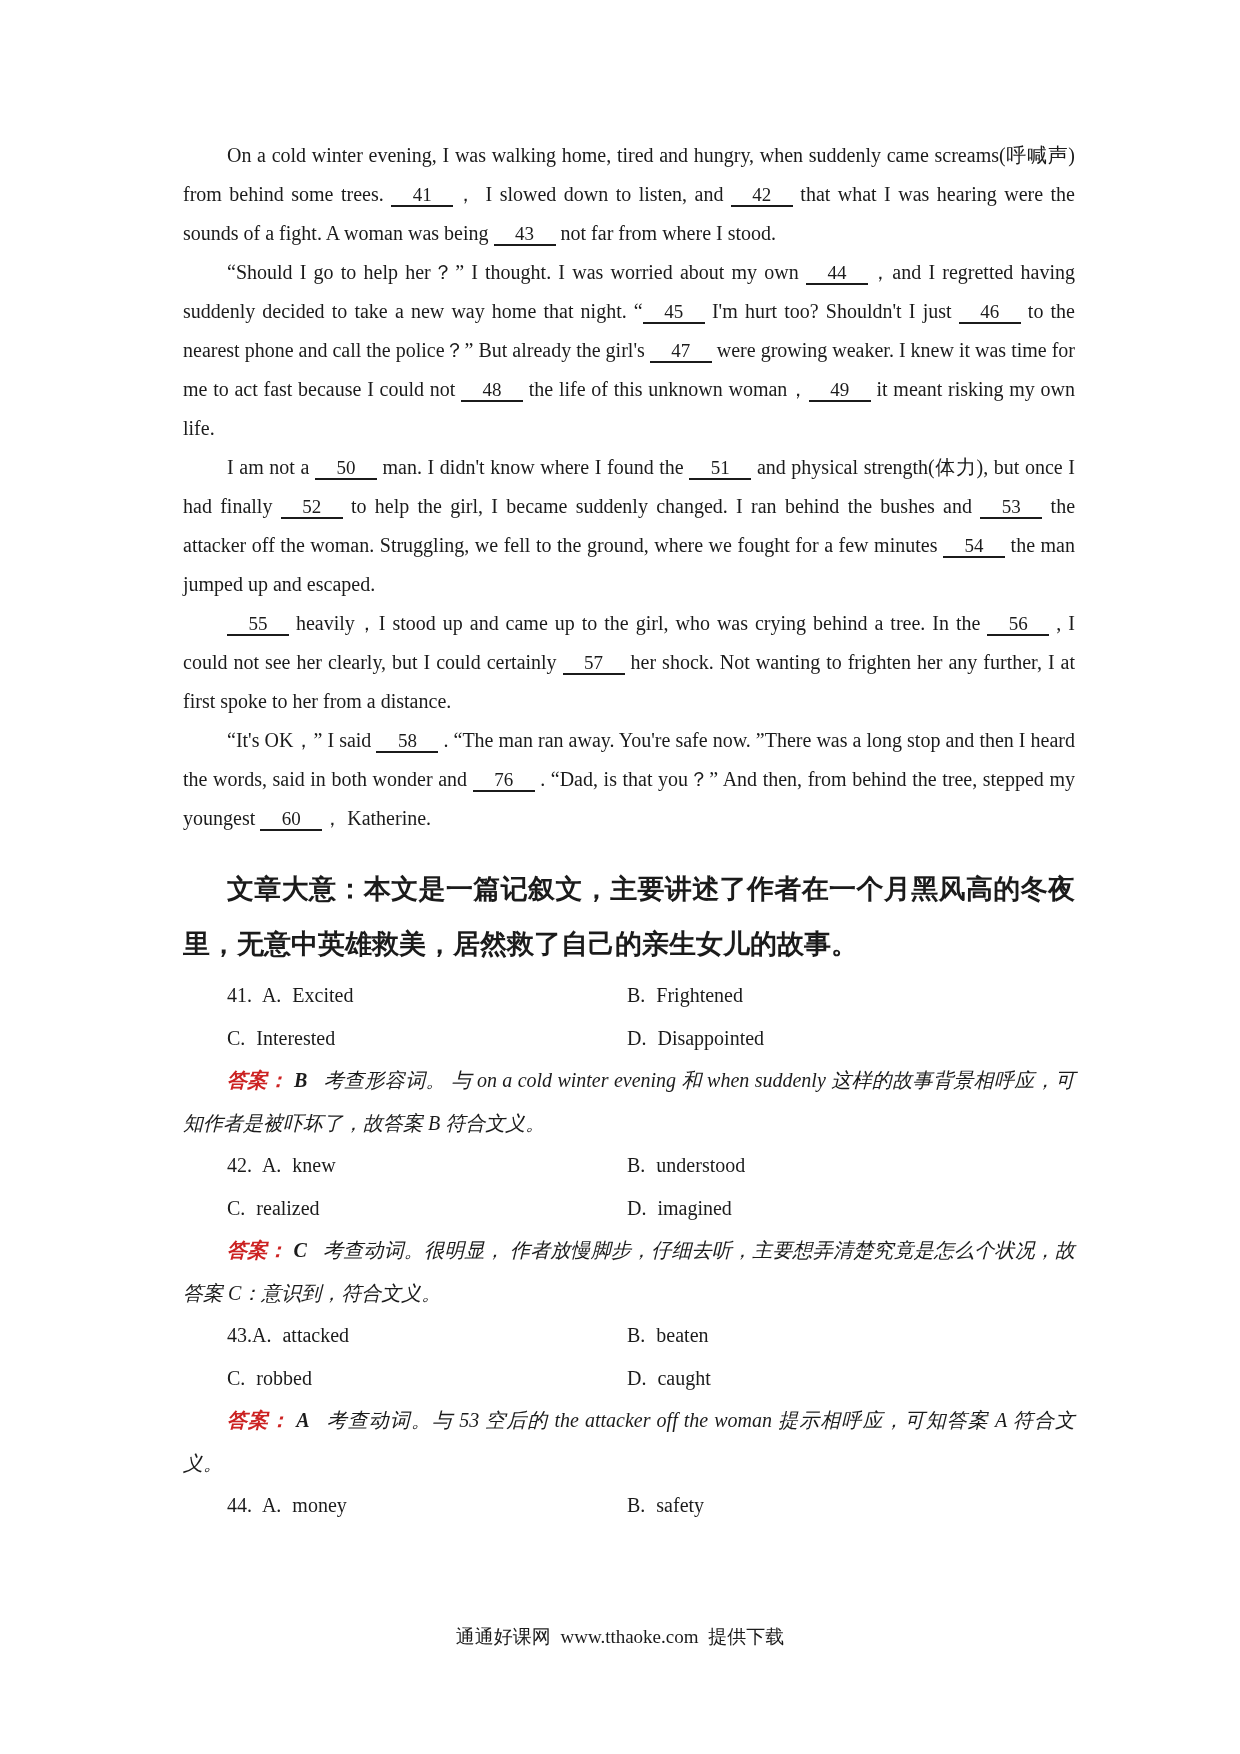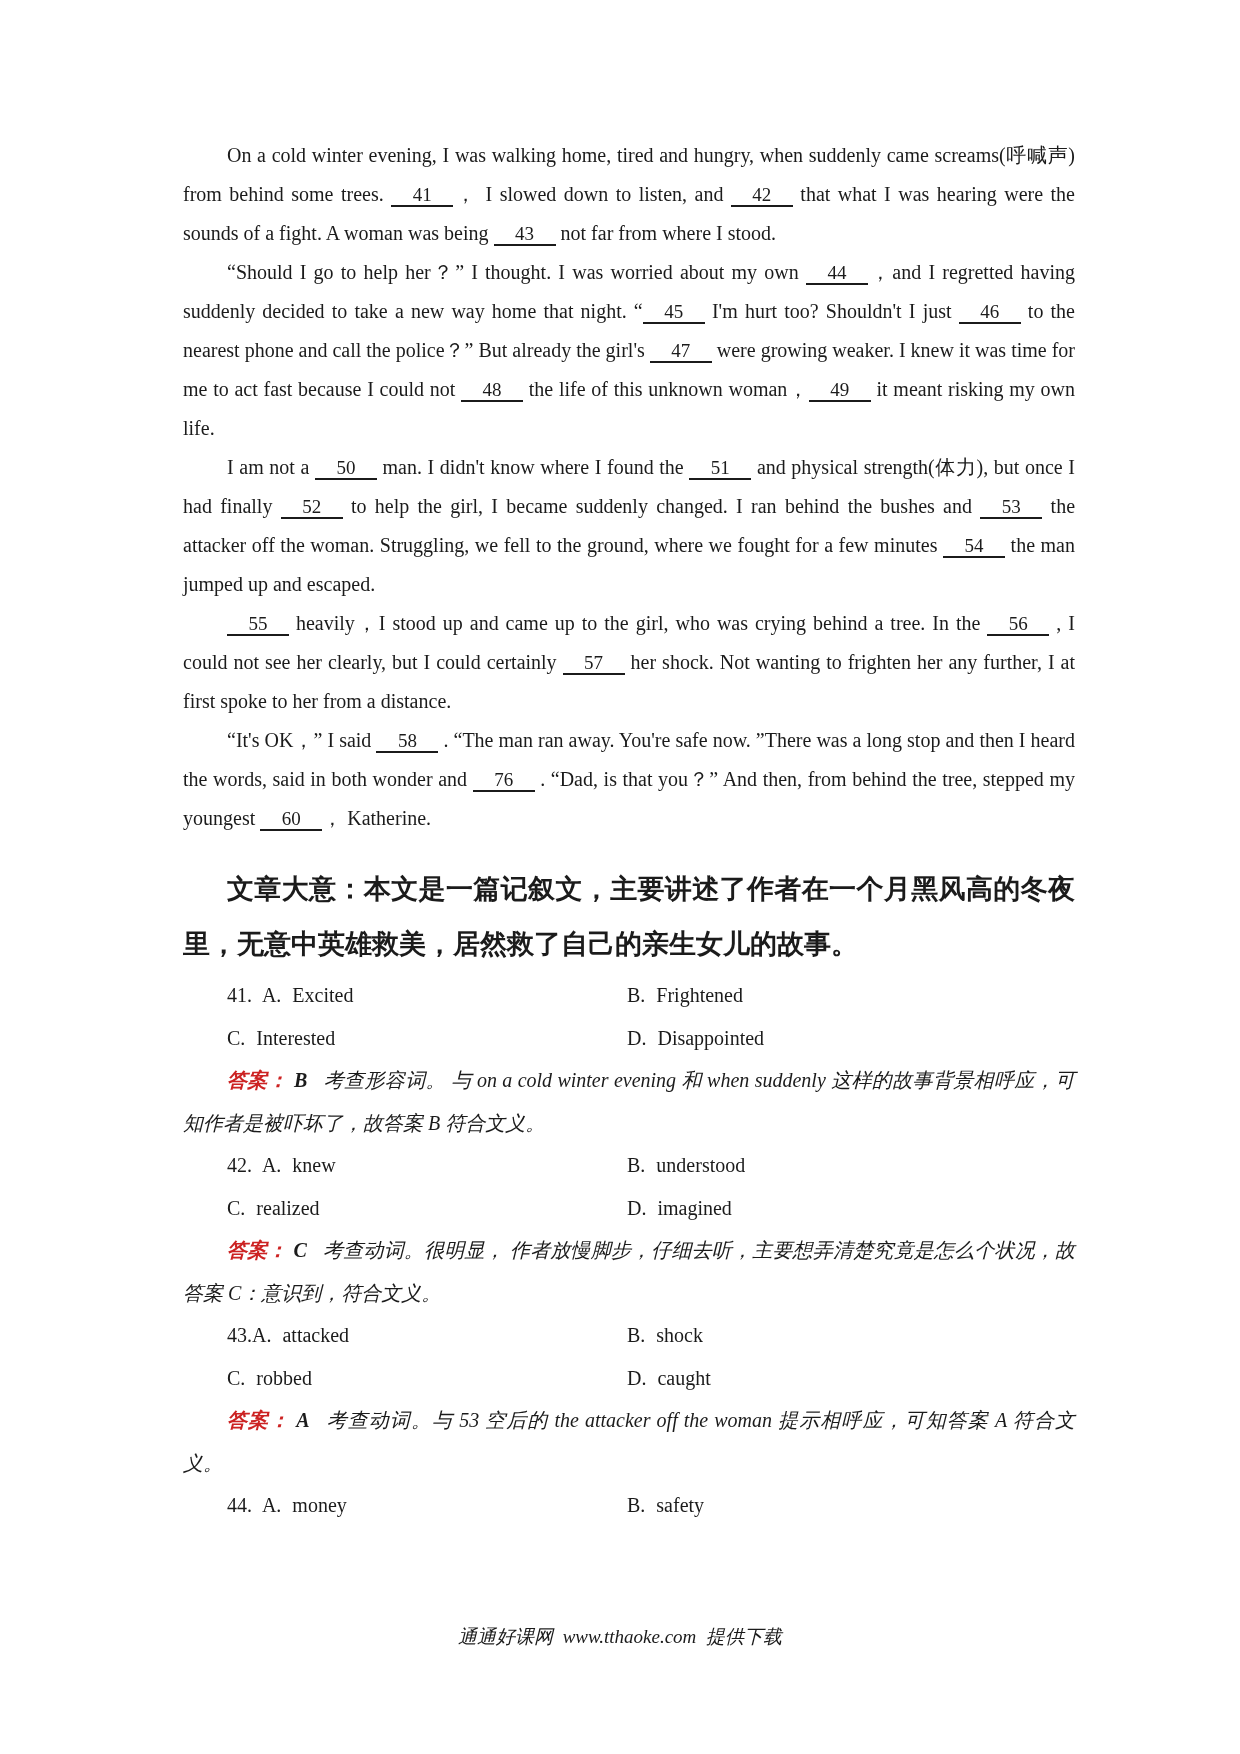--- a/index.html
+++ b/index.html
@@ -87,21 +87,20 @@
   }
   .footer {
     position: absolute;
     top: 1617px;
     left: 0;
     width: 100%;
     text-align: center;
     font-size: 19px;
     line-height: 39px;
     word-spacing: 5px;
-    font-style: italic;
   }
 </style>
 </head>
 <body>
 
 <div class="page">
   <div class="content">
 
     <p class="para">On a cold winter evening, I was walking home, tired and hungry, when suddenly came screams(呼喊声) from behind some trees. <span class="blank">41</span>， I slowed down to listen, and <span class="blank">42</span> that what I was hearing were the sounds of a fight. A woman was being <span class="blank">43</span> not far from where I stood.</p>
     <p class="para">“Should I go to help her？” I thought. I was worried about my own <span class="blank">44</span>，and I regretted having suddenly decided to take a new way home that night. “<span class="blank">45</span> I'm hurt too? Shouldn't I just <span class="blank">46</span> to the nearest phone and call the police？” But already the girl's <span class="blank">47</span> were growing weaker. I knew it was time for me to act fast because I could not <span class="blank">48</span> the life of this unknown woman，<span class="blank">49</span> it meant risking my own life.</p>
@@ -137,21 +136,21 @@
           <span class="opt-right">D. imagined</span>
         </div>
         <p class="answer">
           <span class="ans-label">答案：</span><span class="ans-letter">C</span><span class="ans-text">考查动词。很明显， 作者放慢脚步，仔细去听，主要想弄清楚究竟是怎么个状况，故答案 C：意识到，符合文义。</span>
         </p>
       </div>
 
       <div>
         <div class="opt-row">
           <span class="opt-left">43.A. attacked</span>
-          <span class="opt-right">B. shock</span>
+          <span class="opt-right">B. beaten</span>
         </div>
         <div class="opt-row">
           <span class="opt-left">C. robbed</span>
           <span class="opt-right">D. caught</span>
         </div>
         <p class="answer">
           <span class="ans-label">答案：</span><span class="ans-letter">A</span><span class="ans-text">考查动词。与 53 空后的 the attacker off the woman 提示相呼应，可知答案 A 符合文义。</span>
         </p>
       </div>
 

